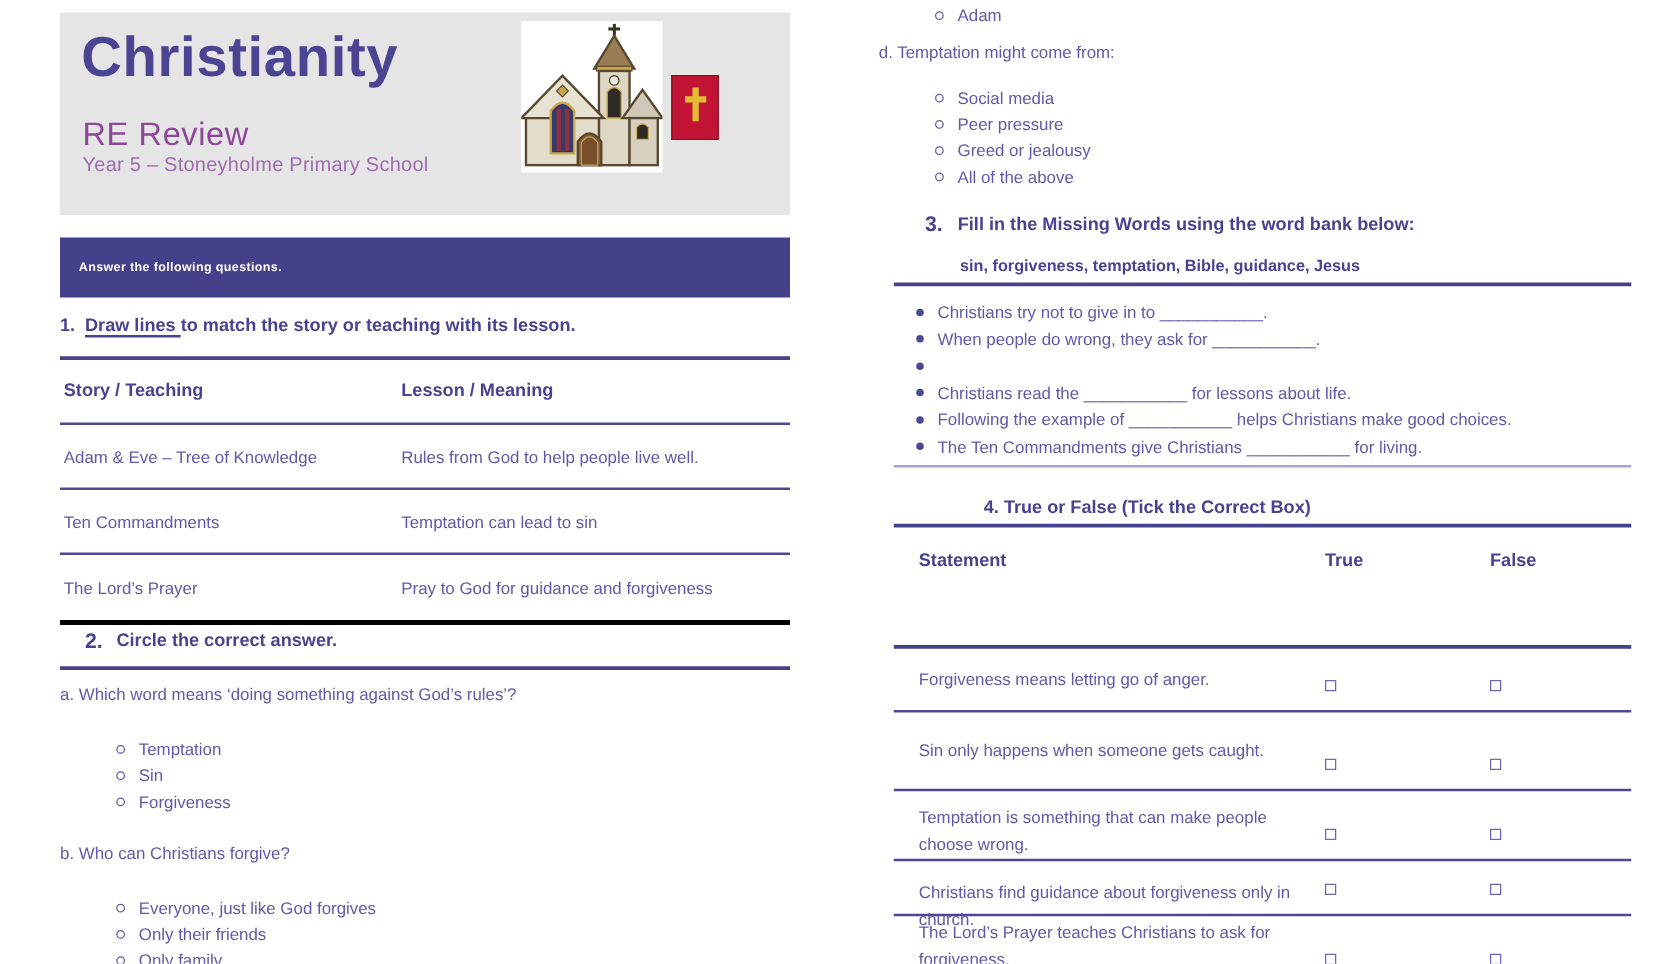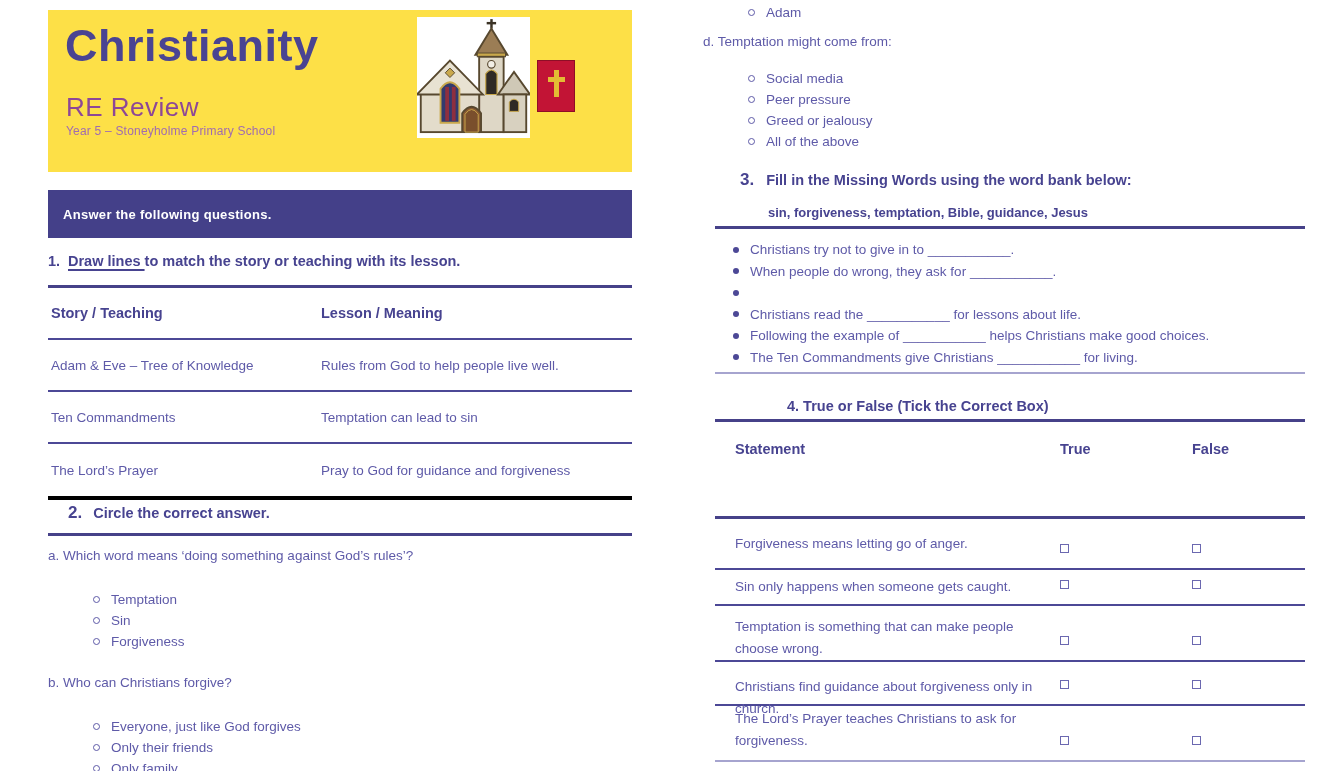--- a/index.html
+++ b/index.html
@@ -1,32 +1,32 @@
 <!DOCTYPE html>
 <html><head>
 <meta charset="utf-8">
 <style>
   * { margin:0; padding:0; box-sizing:border-box; }
   body { background:#ffffff; font-family:"Liberation Sans","DejaVu Sans",sans-serif; }
   .page { position:relative; width:1322px; height:771px; background:#ffffff; overflow:hidden; }
 
   
-  .header-card { position:absolute; left:48px; top:10px; width:584px; height:162px; background:#fde047; }
+  .header-card { position:absolute; left:48px; top:10px; width:584px; height:162px; background:#e5e5e5; }
   .title { position:absolute; left:17px; top:10px; font-size:45px; font-weight:bold; color:#4a4492; letter-spacing:.5px; }
   .subtitle { position:absolute; left:18px; top:82px; font-size:26px; color:#8d4797; letter-spacing:.5px; }
-  .year-line { position:absolute; left:18px; top:114px; font-size:12px; color:#a06cb0; letter-spacing:.2px; }
+  .year-line { position:absolute; left:18px; top:114px; font-size:16px; color:#a06cb0; letter-spacing:.2px; }
   .church-box { position:absolute; left:369px; top:7px; width:113px; height:121px; background:#ffffff; }
   .church-box svg { display:block; width:113px; height:121px; }
   .bible { position:absolute; left:489px; top:50px; width:38px; height:52px; background:#c21435; border:1px solid #8e0e26; }
   .bible .v { position:absolute; left:16px; top:9px; width:5px; height:27px; background:#e3bc34; }
   .bible .h { position:absolute; left:10px; top:16px; width:17px; height:5px; background:#e3bc34; }
 
   
   .banner { position:absolute; left:48px; top:190px; width:584px; height:48px; background:#444089; display:flex; align-items:center; padding-left:15px; }
-  .banner span { color:#ffffff; font-size:13px; font-weight:bold; letter-spacing:.3px; }
+  .banner span { color:#ffffff; font-size:10px; font-weight:bold; letter-spacing:.3px; }
 
   
   .ink-bold { color:#474390; font-weight:bold; }
   .ink { color:#5e5aa8; }
 
   
   .q1-prompt { position:absolute; left:48px; top:253px; font-size:14.5px; display:flex; }
   .q1-prompt .num { width:20px; }
   .q1-prompt .ul { text-decoration:underline; text-decoration-thickness:1.5px; text-underline-offset:3px; white-space:pre; }
 
@@ -258,21 +258,21 @@
       <span style="left:345px;">True</span>
       <span style="left:477px;">False</span>
     </div>
 
     <div class="q4-table" style="border-top:3px solid #464189;">
       <div class="q4-row center" style="height:51px;">
         <div class="statement">Forgiveness means letting go of anger.</div>
         <div class="checkbox cb-true"></div>
         <div class="checkbox cb-false"></div>
       </div>
-      <div class="q4-row center" style="height:36px;">
+      <div class="q4-row center" style="height:63px;">
         <div class="statement">Sin only happens when someone gets caught.</div>
         <div class="checkbox cb-true"></div>
         <div class="checkbox cb-false"></div>
       </div>
       <div class="q4-row" style="height:56px;">
         <div class="statement" style="padding-top:10px;">Temptation is something that can make people choose wrong.</div>
         <div class="checkbox cb-true"></div>
         <div class="checkbox cb-false"></div>
       </div>
       <div class="q4-row" style="height:44px;">

